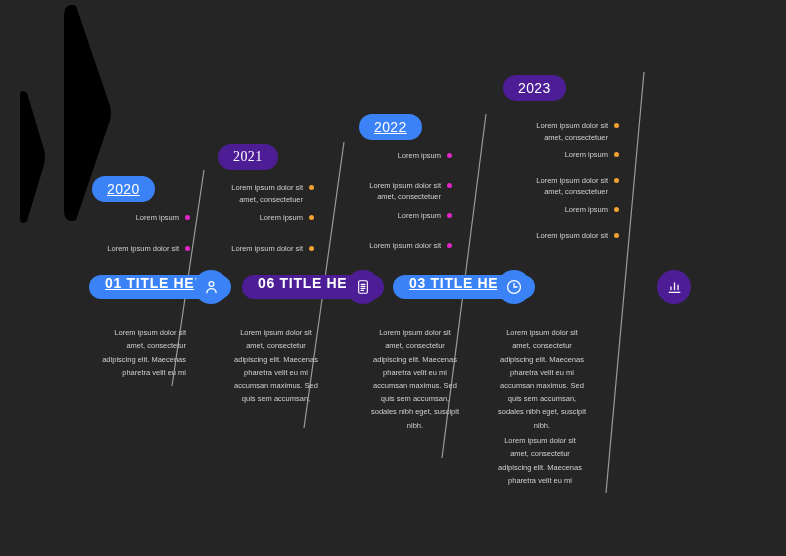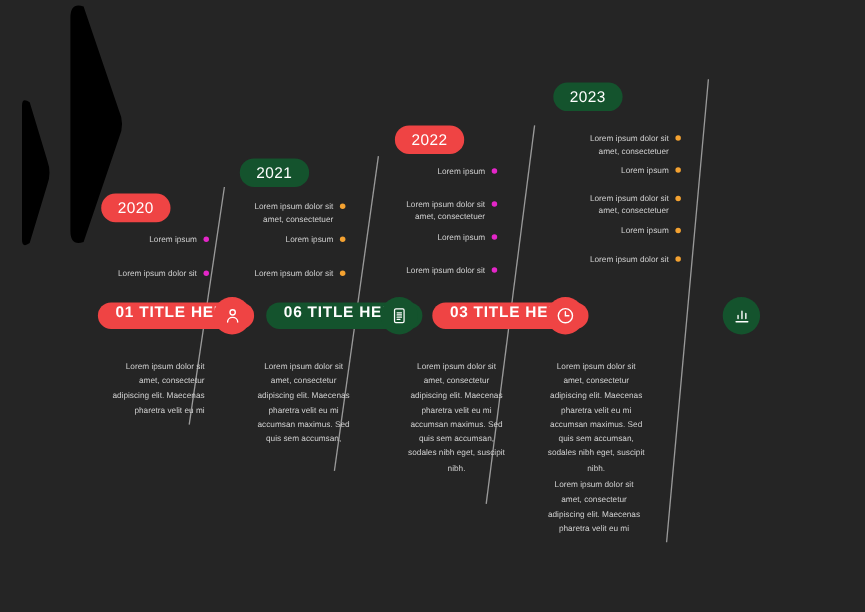--- a/index.html
+++ b/index.html
@@ -19,22 +19,22 @@
 
   
   .year-pill {
     position:absolute;
     height:26px; padding:0 15px;
     border-radius:13px;
     display:flex; align-items:center; justify-content:center;
     font-size:14px; color:#ffffff; letter-spacing:.4px;
     white-space:nowrap;
   }
-  .pink-bg { background:#ef4444; }
-  .orange-bg { background:#14532d; }
+  .pink-bg { background:#3b82f6;text-decoration:underline; }
+  .orange-bg { background:#4c1d95; }
 
   
   .title-pill {
     position:absolute;
     height:24px; padding:0 16px;
     border-radius:12px;
     display:flex; align-items:flex-start; justify-content:center;
     font-size:14px; font-weight:bold; color:#ffffff;
     letter-spacing:.7px; white-space:nowrap;
   }
@@ -129,21 +129,21 @@
   </div>
 
   <div class="para right" style="left:62px; top:313px; width:124px;">
     <span>Lorem ipsum dolor sit
 amet, consectetur
 adipiscing elit. Maecenas
 pharetra velit eu mi</span>
   </div>
 
   
-  <div class="year-pill orange-bg" style="left:218px; top:144px;">
+  <div class="year-pill orange-bg" style="left:218px; top:144px;font-family:Liberation Serif, serif;">
     <span>2021</span>
   </div>
 
   <div class="bullets" style="left:190px; top:182px; width:124px;">
     <div class="bullet-row">
       <span class="bullet-text">Lorem ipsum dolor sit
 amet, consectetuer</span>
       <span class="dot orange"></span>
     </div>
     <div class="bullet-row" style="margin-top:7px;">

